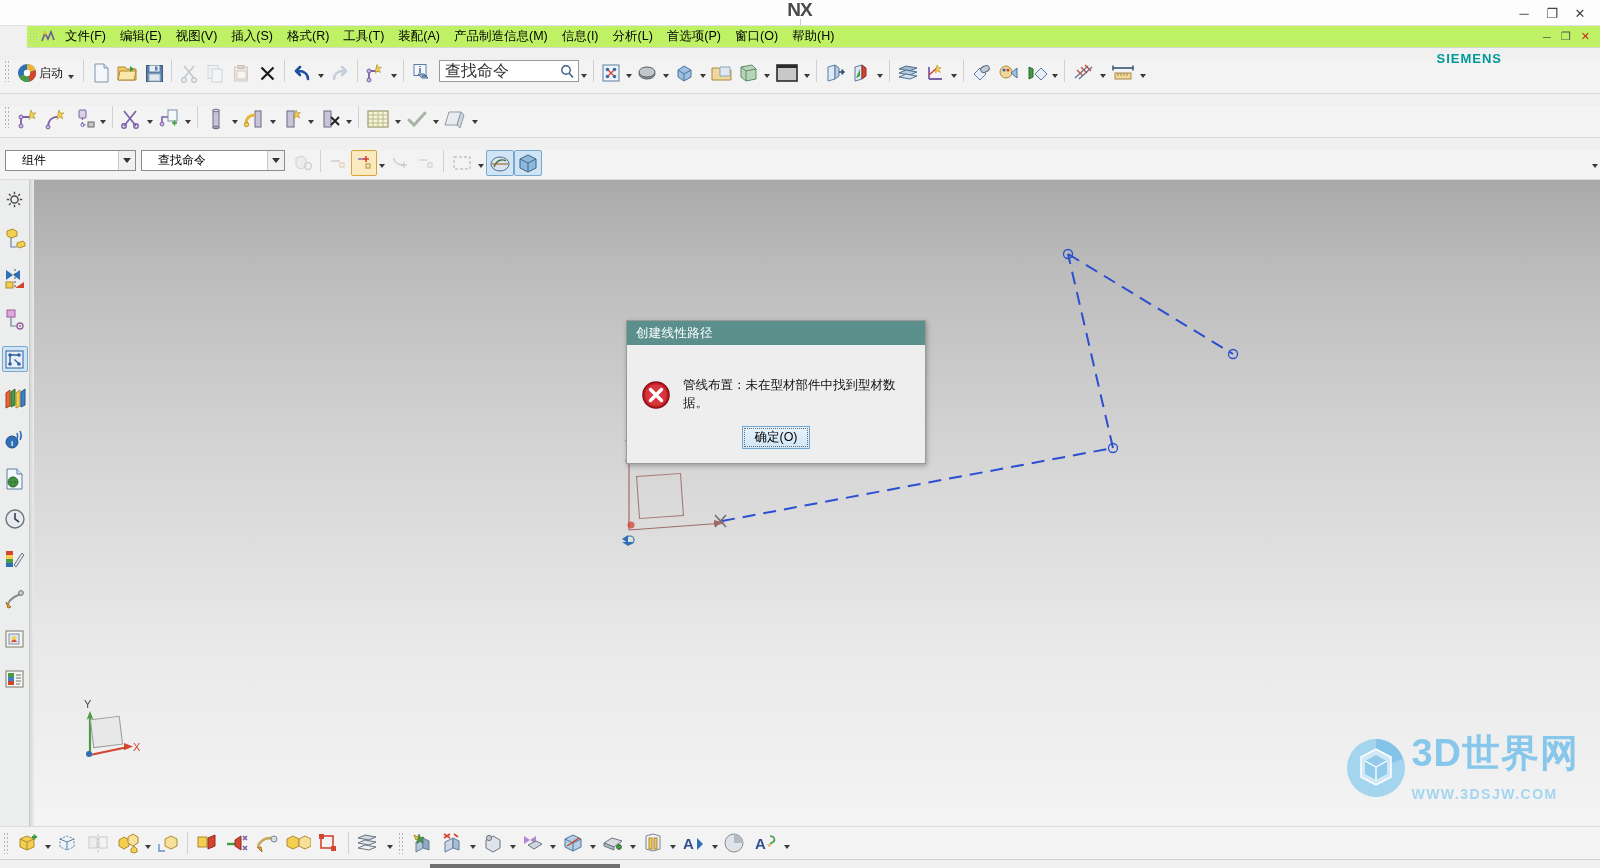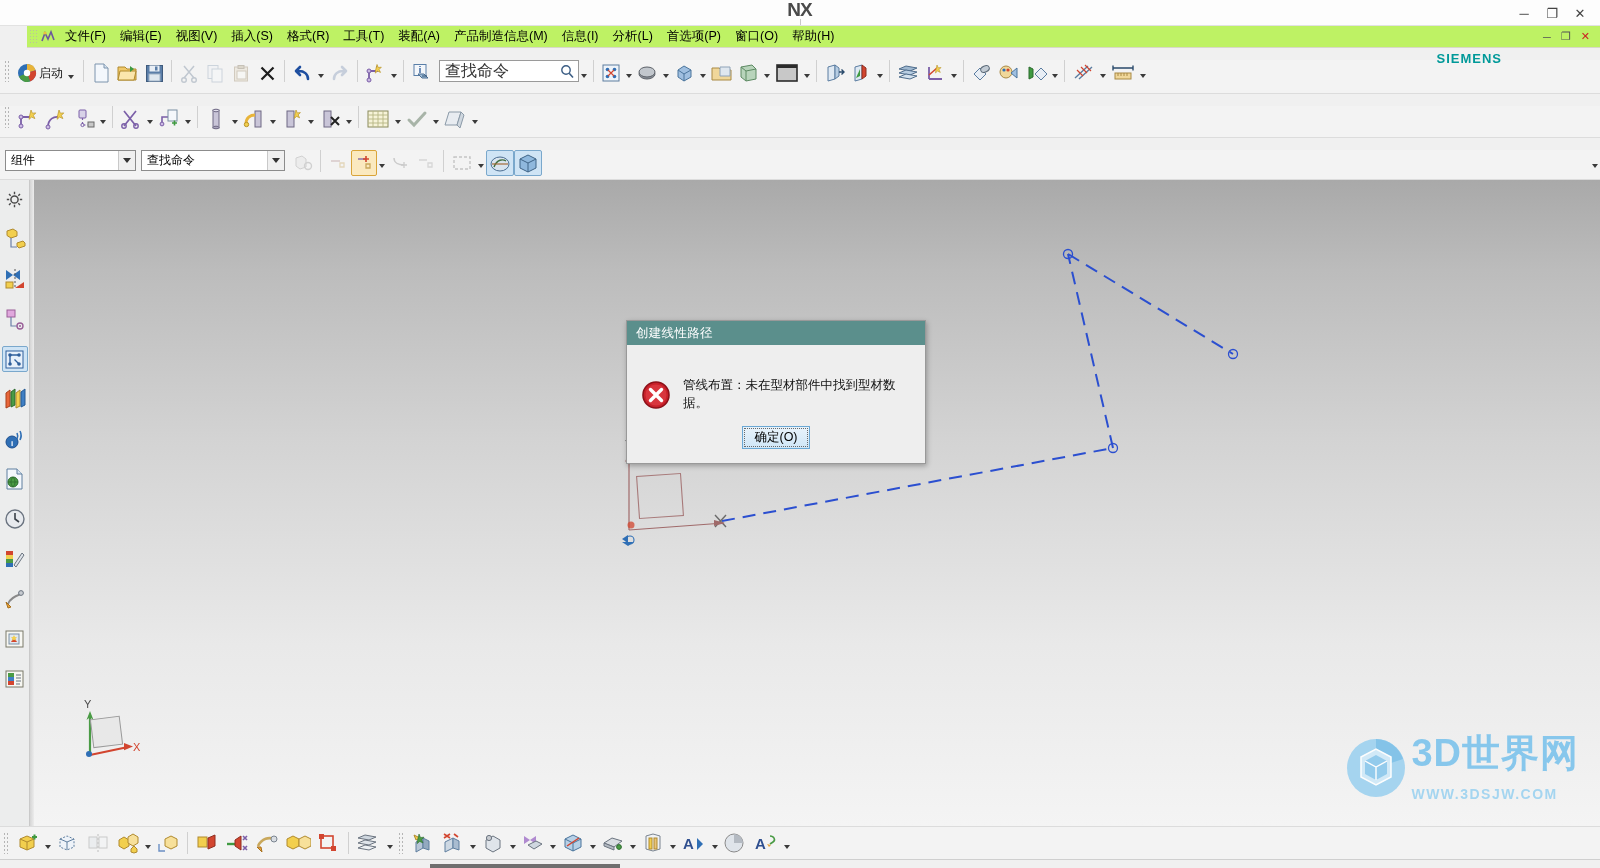--- a/index.html
+++ b/index.html
@@ -85,21 +85,21 @@
   }
   .searchbox input {
     border: 0; outline: 0; flex: 1; font-size: 16px; color: #333;
     font-family: "Liberation Sans", sans-serif; background: transparent; width: 100%;
   }
 
   
   .sel {
     height: 21px; background: #fff; border: 1px solid #8c8c8c;
     display: flex; align-items: center; font-size: 12px; color: #000;
-    padding-left: 5px; position: relative; margin-right: 5px;
+    padding-left: 16px; position: relative; margin-right: 5px;
   }
   .sel .selcaret {
     margin-left: auto; width: 17px; height: 19px;
     background: #f0f0f0; border-left: 1px solid #c9c9c9;
     display: flex; align-items: center; justify-content: center;
   }
   .sel .selcaret::after { content:""; border-left: 4px solid transparent; border-right: 4px solid transparent;
     border-top: 5px solid #333; }
   .sel-components { width: 131px; margin-left: 4px; }
   .sel-assembly { width: 144px; }

